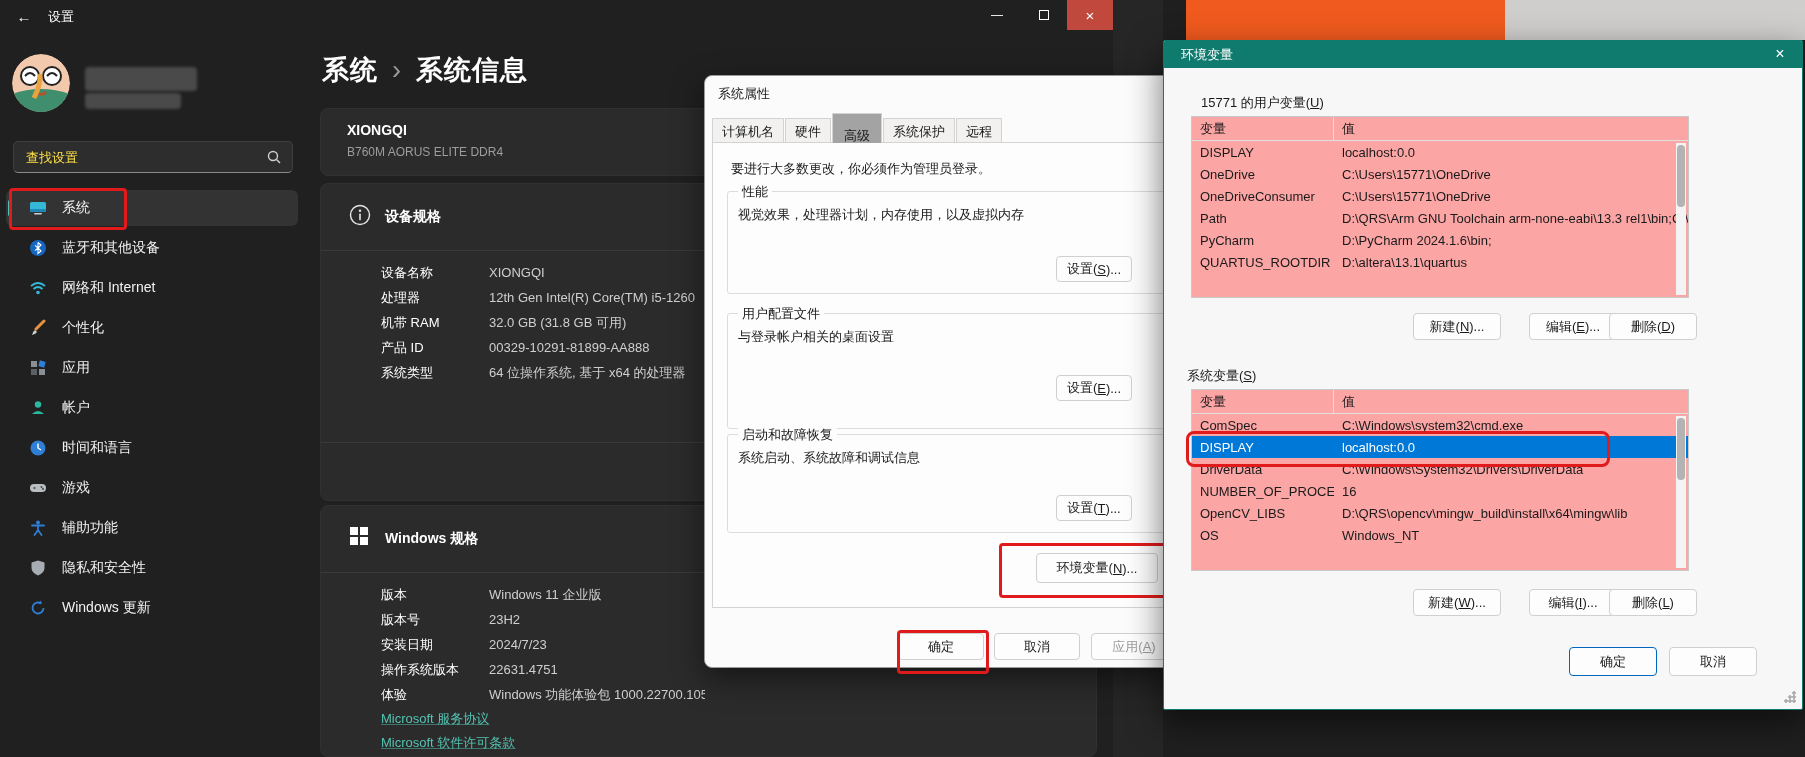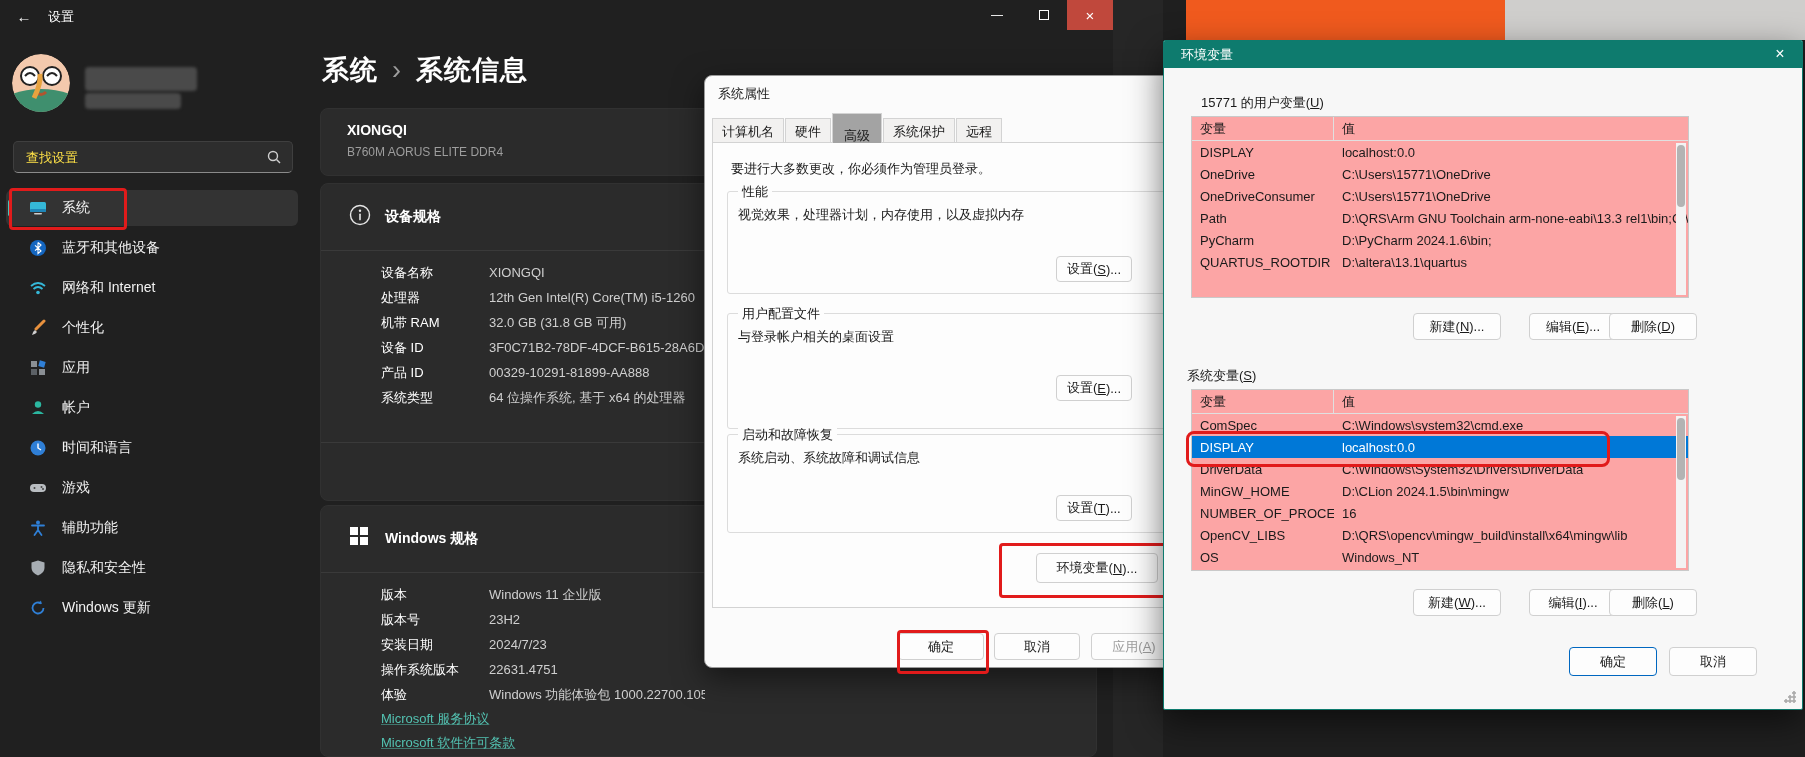--- a/index.html
+++ b/index.html
@@ -301,24 +301,20 @@
           </div>
           <div class="spec-row">
             <span class="k">处理器</span>
             <span class="v">12th Gen Intel(R) Core(TM) i5-1260</span>
           </div>
           <div class="spec-row">
             <span class="k">机带 RAM</span>
             <span class="v">32.0 GB (31.8 GB 可用)</span>
           </div>
           <div class="spec-row">
-            <span class="k">设备 ID</span>
-            <span class="v">3F0C71B2-78DF-4DCF-B615-28A6D</span>
-          </div>
-          <div class="spec-row">
             <span class="k">产品 ID</span>
             <span class="v">00329-10291-81899-AA888</span>
           </div>
           <div class="spec-row">
             <span class="k">系统类型</span>
             <span class="v">64 位操作系统, 基于 x64 的处理器</span>
           </div>
         </div>
       <div class="divline" style="top:258px"></div>
       <div class="rel-row">
@@ -463,24 +459,20 @@
         </div>
         <div class="erow sel">
           <span class="c1">DISPLAY</span>
           <span class="c2">localhost:0.0</span>
         </div>
         <div class="erow">
           <span class="c1">DriverData</span>
           <span class="c2">C:\Windows\System32\Drivers\DriverData</span>
         </div>
         <div class="erow">
-          <span class="c1">MinGW_HOME</span>
-          <span class="c2">D:\CLion 2024.1.5\bin\mingw</span>
-        </div>
-        <div class="erow">
           <span class="c1">NUMBER_OF_PROCESSORS</span>
           <span class="c2">16</span>
         </div>
         <div class="erow">
           <span class="c1">OpenCV_LIBS</span>
           <span class="c2">D:\QRS\opencv\mingw_build\install\x64\mingw\lib</span>
         </div>
         <div class="erow">
           <span class="c1">OS</span>
           <span class="c2">Windows_NT</span>

